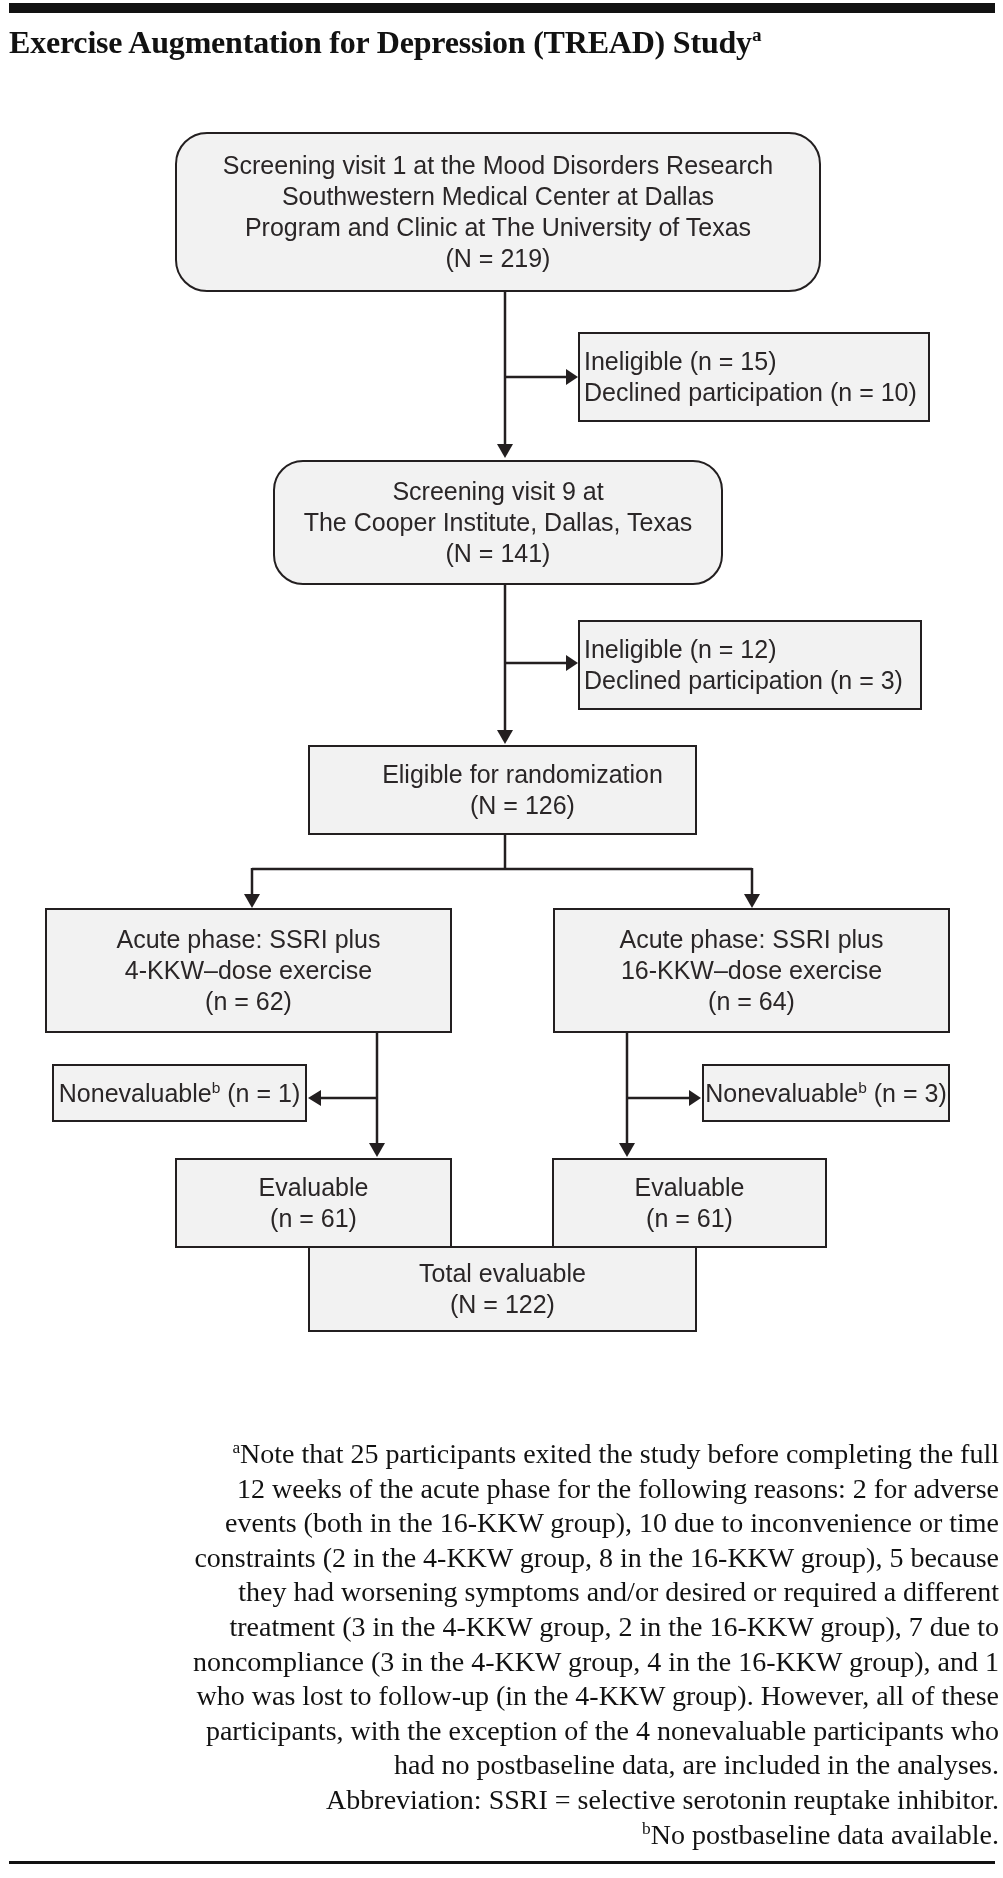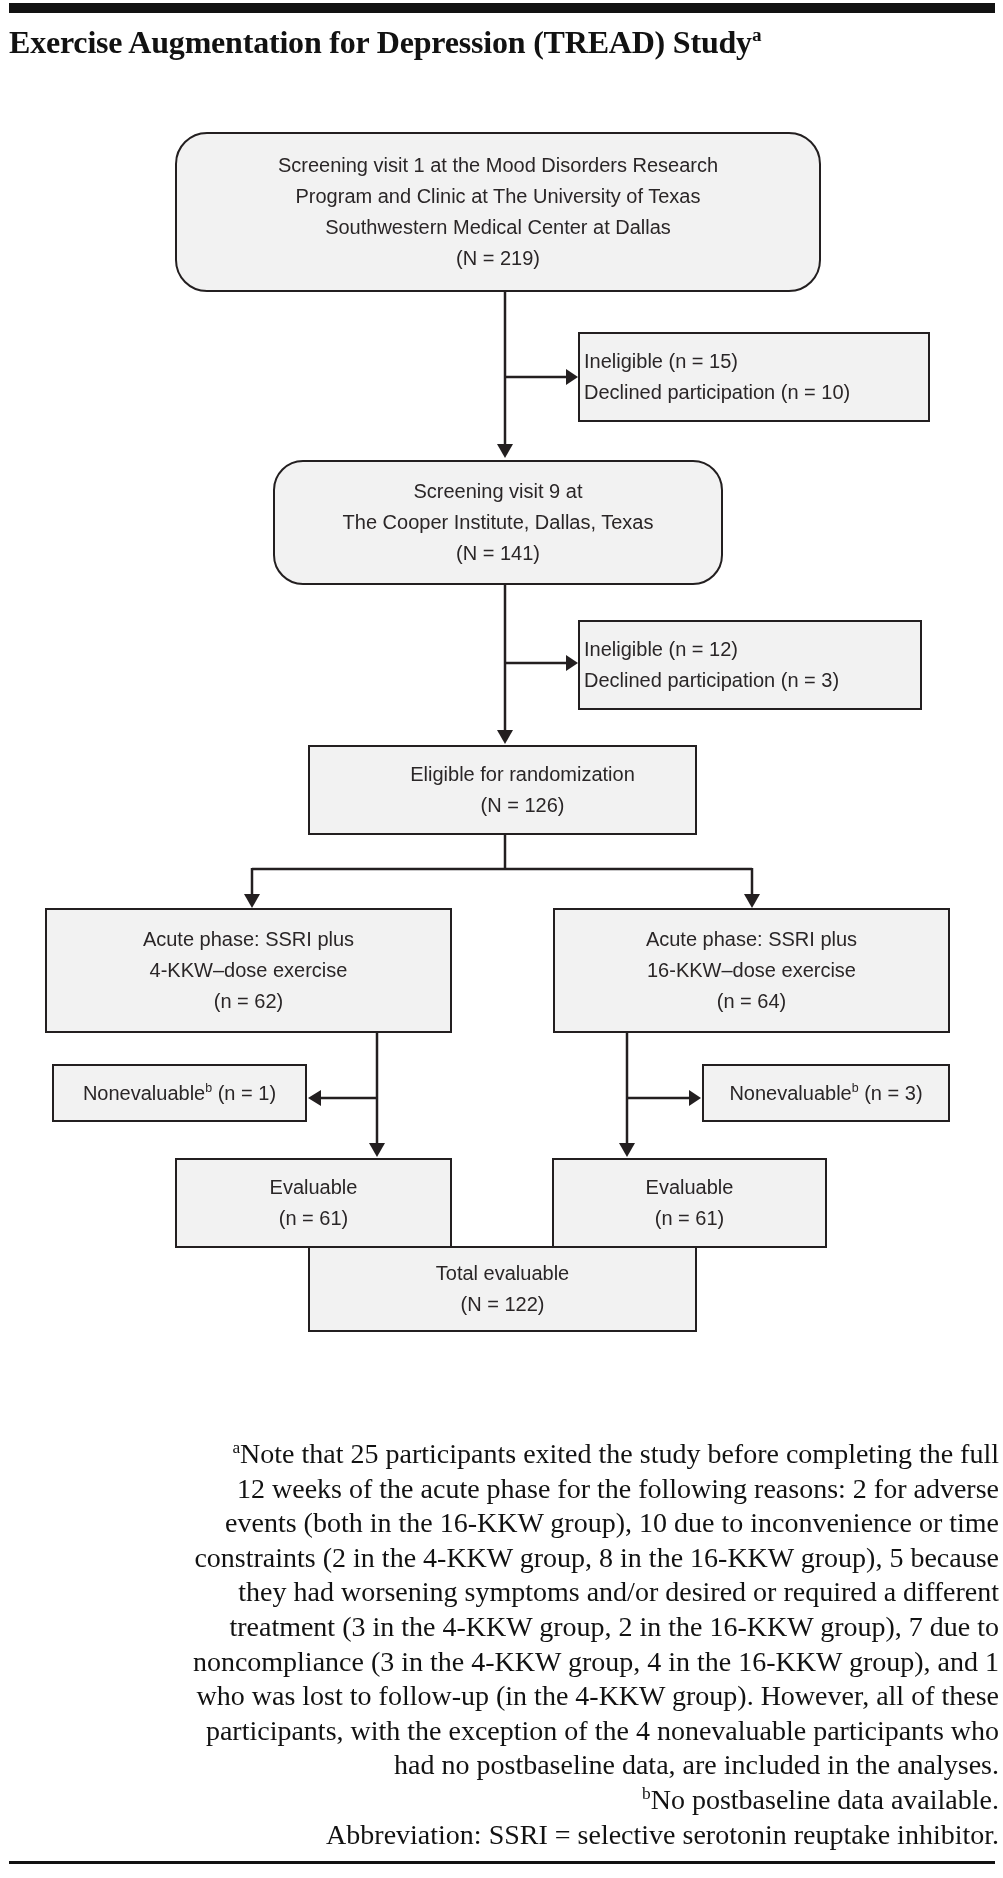--- a/index.html
+++ b/index.html
@@ -6,21 +6,21 @@
   #page{position:relative;width:1003px;height:1878px;background:#ffffff;overflow:hidden;
         font-family:"Liberation Sans",sans-serif;color:#231f20;}
   .rule{position:absolute;background:#121212;}
   #title{position:absolute;left:9px;top:22px;width:990px;
          font-family:"Liberation Serif",serif;font-weight:bold;font-size:32px;
          line-height:40px;color:#121212;letter-spacing:-0.2px;white-space:nowrap;}
   .t-sup{font-size:60%;vertical-align:super;line-height:0;}
   svg.connectors{position:absolute;left:0;top:0;z-index:1;}
   .box{position:absolute;z-index:2;background:#f2f2f2;border:2.5px solid #231f20;
        box-sizing:border-box;display:flex;flex-direction:column;justify-content:center;
-       align-items:center;text-align:center;font-size:20px;line-height:31px;color:#2a2627;}
+       align-items:center;text-align:center;font-size:25px;line-height:31px;color:#2a2627;}
   .box.rounded{border-radius:32px;}
   .box.leftalign{align-items:flex-start;text-align:left;padding-left:4px;padding-right:6px;}
   .box .bline{display:block;}
   .b-sup{font-size:62%;vertical-align:super;line-height:0;}
   #footnotes{position:absolute;left:9px;top:1437px;width:990px;
              font-family:Liberation Serif, serif;font-size:28px;line-height:34.6px;
              color:#121212;text-align:right;}
   .fn-indent{padding-left:25px;}
   .fn-sup{font-size:62%;vertical-align:super;line-height:0;}
 </style>
@@ -64,22 +64,22 @@
       <polygon points="369,1143 385,1143 377,1157"></polygon>
       <polygon points="321,1090 321,1106 308,1098"></polygon>
       <polygon points="619,1143 635,1143 627,1157"></polygon>
       <polygon points="689,1090 689,1106 701,1098"></polygon>
       <polygon points="494,1306 510,1306 502,1321"></polygon>
     </g>
   </svg>
 
   <div class="box rounded" style="left:175px;top:132px;width:646px;height:160px;">
     <span class="bline">Screening visit 1 at the Mood Disorders Research</span>
+    <span class="bline">Southwestern Medical Center at Dallas</span>
     <span class="bline">Program and Clinic at The University of Texas</span>
-    <span class="bline">Southwestern Medical Center at Dallas</span>
     <span class="bline">(N = 219)</span>
   </div>
 
   <div class="box leftalign" style="left:578px;top:332px;width:352px;height:90px;">
     <span class="bline">Ineligible (n = 15)</span>
     <span class="bline">Declined participation (n = 10)</span>
   </div>
 
   <div class="box rounded" style="left:273px;top:460px;width:450px;height:125px;border-radius:30px;">
     <span class="bline">Screening visit 9 at</span>
@@ -138,19 +138,19 @@
         <div class="fn-indent">12 weeks of the acute phase for the following reasons: 2 for adverse</div>
         <div class="fn-indent">events (both in the 16-KKW group), 10 due to inconvenience or time</div>
         <div class="fn-indent">constraints (2 in the 4-KKW group, 8 in the 16-KKW group), 5 because</div>
         <div class="fn-indent">they had worsening symptoms and/or desired or required a different</div>
         <div class="fn-indent">treatment (3 in the 4-KKW group, 2 in the 16-KKW group), 7 due to</div>
         <div class="fn-indent">noncompliance (3 in the 4-KKW group, 4 in the 16-KKW group), and 1</div>
         <div class="fn-indent">who was lost to follow-up (in the 4-KKW group). However, all of these</div>
         <div class="fn-indent">participants, with the exception of the 4 nonevaluable participants who</div>
         <div class="fn-indent">had no postbaseline data, are included in the analyses.</div>
       </div>
+    <div>Abbreviation: SSRI = selective serotonin reuptake inhibitor.</div>
     <div><sup class="fn-sup">b</sup><span>No postbaseline data available.</span></div>
-    <div>Abbreviation: SSRI = selective serotonin reuptake inhibitor.</div>
   </div>
 
   <div class="rule" style="left:9px;top:1861px;width:986px;height:3px;"></div>
 
 </div>
 
 </body></html>

